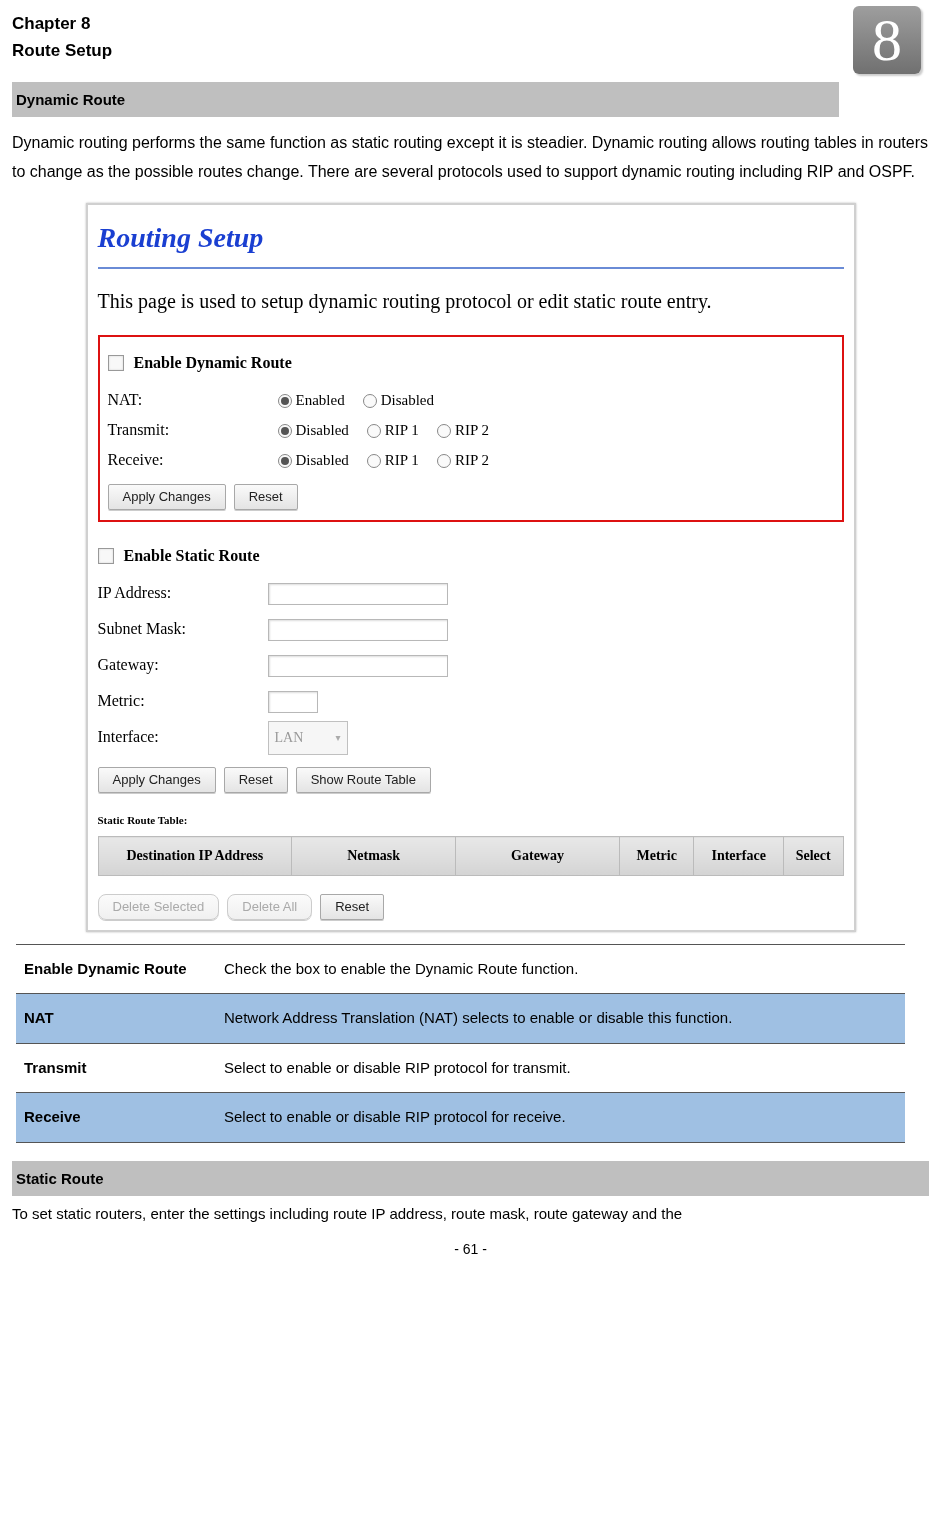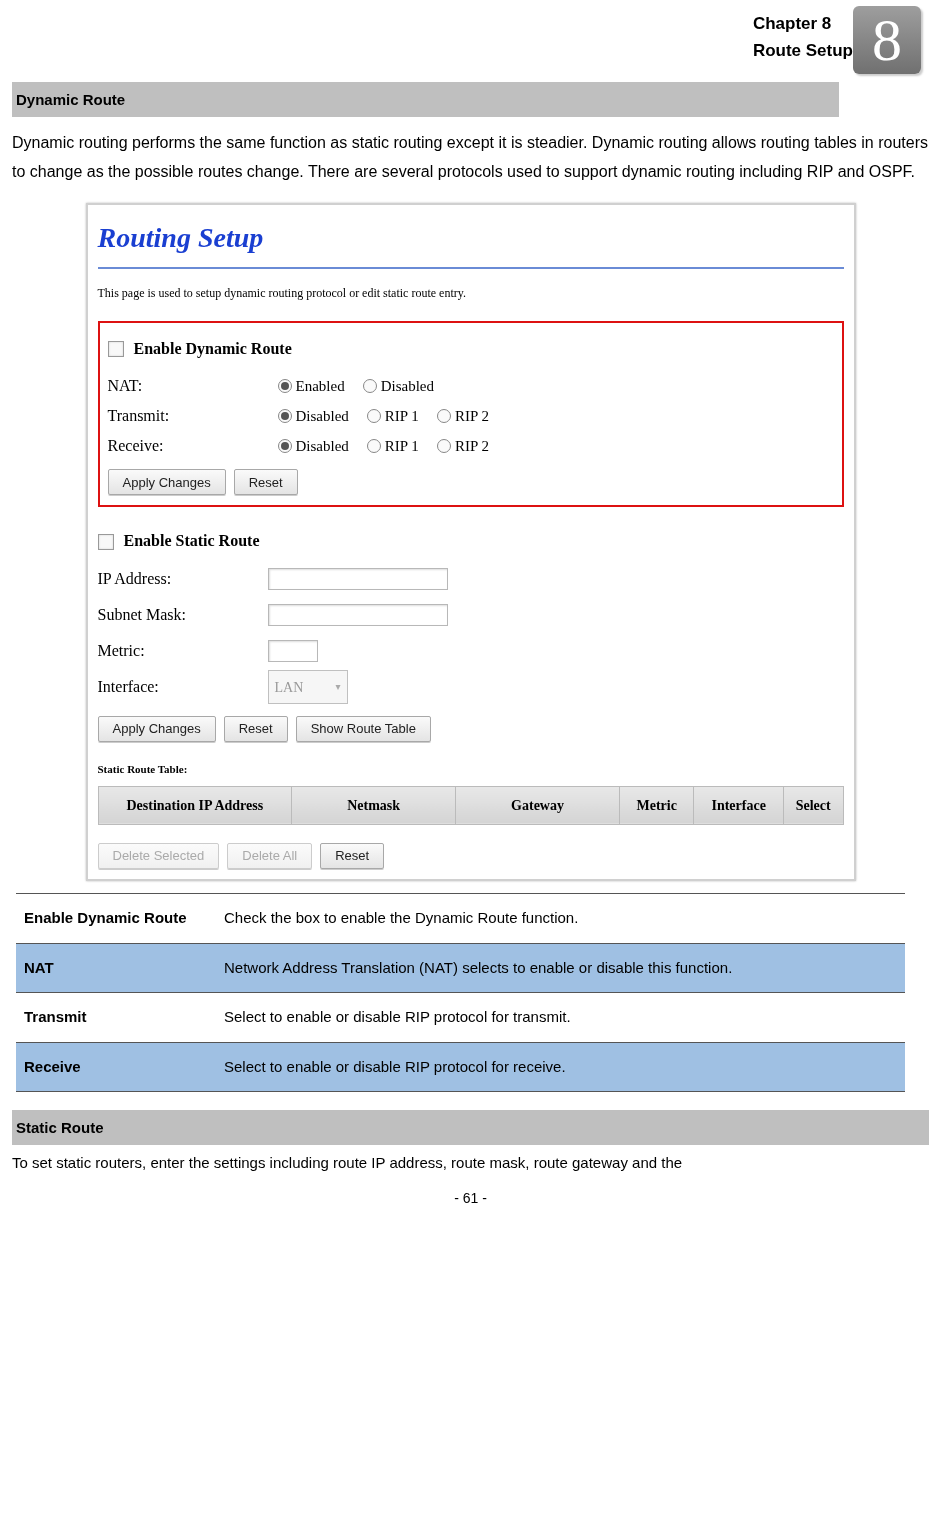--- a/index.html
+++ b/index.html
@@ -7,21 +7,21 @@
       font-family: Arial, Helvetica, sans-serif;
       font-size: 15px;
       color: #000;
       background: #fff;
       padding: 10px 12px;
       width: 941px;
       line-height: 1.8;
     }
     .chapter-header {
       display: flex;
-      justify-content: flex-end;
+      justify-content: space-between;
       align-items: flex-start;
     }
     .chapter-title { font-weight: bold; font-size: 17px; line-height: 1.6; }
     .chapter-num-box {
       width: 68px; height: 68px;
       background: linear-gradient(#9e9e9e,#707070);
       border-radius: 6px;
       color: #fff;
       font-family: "Times New Roman", serif;
       font-size: 60px;
@@ -53,21 +53,21 @@
     }
     .ss-title {
       font-family: "Times New Roman", serif;
       font-style: italic;
       font-weight: bold;
       color: #1a3fd1;
       font-size: 28px;
       margin: 2px 0 4px;
     }
     .ss-hr { height: 2px; background: #6a8bd6; margin-bottom: 14px; }
-    .ss-desc { font-size: 12px; margin-bottom: 16px; font-family: "Times New Roman", serif; }
+    .ss-desc { font-size: 20px; margin-bottom: 16px; font-family: "Times New Roman", serif; }
     .redbox {
       border: 2px solid #d11;
       padding: 6px 8px 10px;
       margin-bottom: 20px;
     }
     .chk-row { display: flex; align-items: center; gap: 10px; margin: 6px 0 8px; }
     .chk {
       width: 16px; height: 16px; border: 1px solid #999;
       box-shadow: inset 0 0 2px #ccc;
       background: #f8f8f8;
@@ -103,21 +103,21 @@
       border: 1px solid #a8a8a8;
       border-radius: 2px;
       background: linear-gradient(#fafafa,#e4e4e4);
       font-family: Arial, sans-serif;
       font-size: 13px;
       color: #222;
       margin-right: 8px;
       margin-top: 8px;
       box-shadow: 0 1px 0 #ccc;
     }
-    .btn.disabled { color: #aaa; border-color: #ccc; background: linear-gradient(#fbfbfb,#f0f0f0); }
+    .btn.disabled { color: #aaa; border-color: #ccc; background: linear-gradient(#fbfbfb,#f0f0f0); border-radius: 8px; }
     .route-table {
       width: 100%; border-collapse: collapse; margin-top: 6px;
     }
     .route-table th {
       background: linear-gradient(#e8e8e8,#d4d4d4);
       border: 1px solid #bbb;
       font-family: "Times New Roman", serif;
       font-weight: bold;
       font-size: 14px;
       padding: 6px 4px;
@@ -203,20 +203,24 @@
   <div class="chk-row">
     <span class="chk"></span>
     <span class="chk-label">Enable Static Route</span>
   </div>
   <div class="form-row field-block">
     <span class="form-label">IP Address:</span>
     <span class="text-input"></span>
   </div>
   <div class="form-row field-block">
     <span class="form-label">Subnet Mask:</span>
+    <span class="text-input"></span>
+  </div>
+  <div class="form-row field-block">
+    <span class="form-label">Gateway:</span>
     <span class="text-input"></span>
   </div>
   <div class="form-row field-block">
     <span class="form-label">Metric:</span>
     <span class="text-input small"></span>
   </div>
   <div class="form-row field-block">
     <span class="form-label">Interface:</span>
     <span class="select">
         <span>LAN</span>

